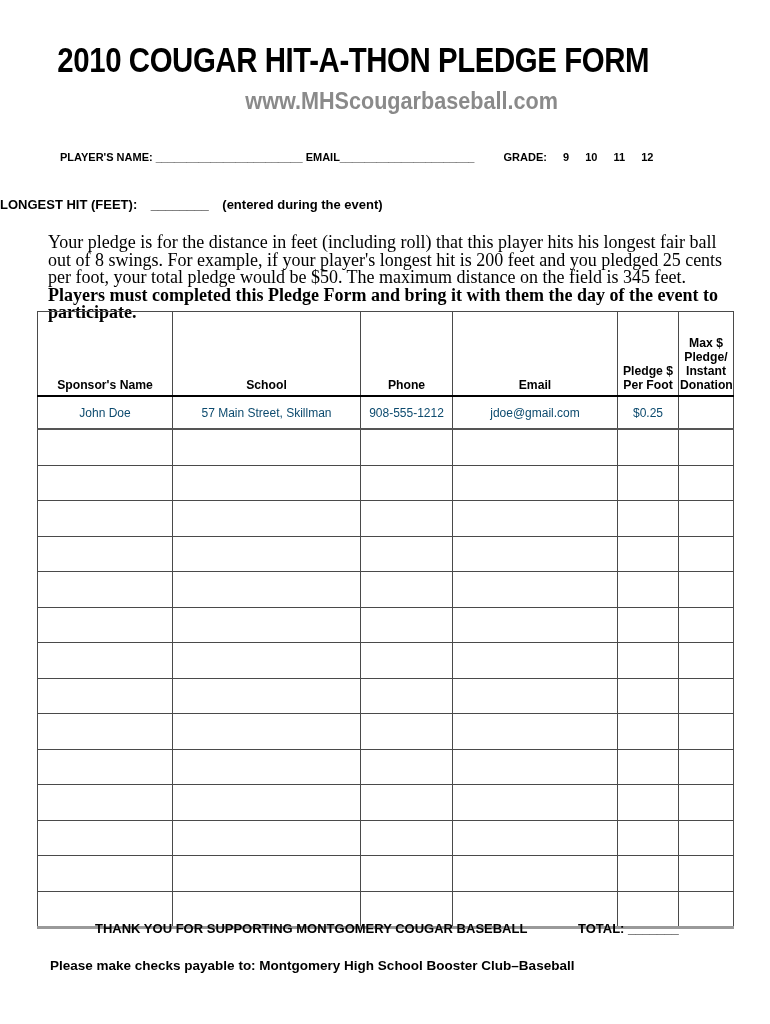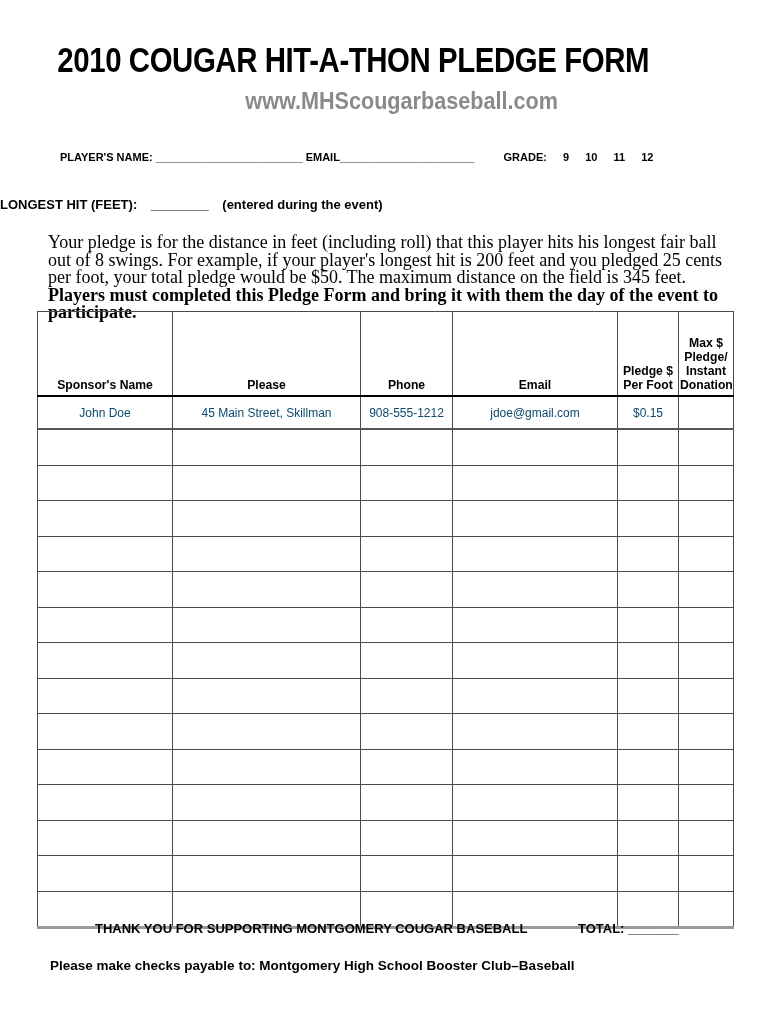--- a/index.html
+++ b/index.html
@@ -186,34 +186,34 @@
       <col style="width:135px">
       <col style="width:188px">
       <col style="width:92px">
       <col style="width:165px">
       <col style="width:61px">
       <col style="width:55px">
     </colgroup>
     <thead>
       <tr>
         <th>Sponsor's Name</th>
-        <th>Please</th>
+        <th>School</th>
         <th>Phone</th>
         <th>Email</th>
         <th>Pledge $ Per Foot</th>
         <th>Max $ Pledge/ Instant Donation</th>
       </tr>
     </thead>
     <tbody id="table-body">
         <tr class="example-row">
           <td>John Doe</td>
-          <td>45 Main Street, Skillman</td>
+          <td>57 Main Street, Skillman</td>
           <td>908-555-1212</td>
           <td>jdoe@gmail.com</td>
-          <td>$0.15</td>
+          <td>$0.25</td>
           <td></td>
         </tr>
         <tr class="blank-row">
           <td>&nbsp;</td>
           <td>&nbsp;</td>
           <td>&nbsp;</td>
           <td>&nbsp;</td>
           <td>&nbsp;</td>
           <td>&nbsp;</td>
         </tr>

